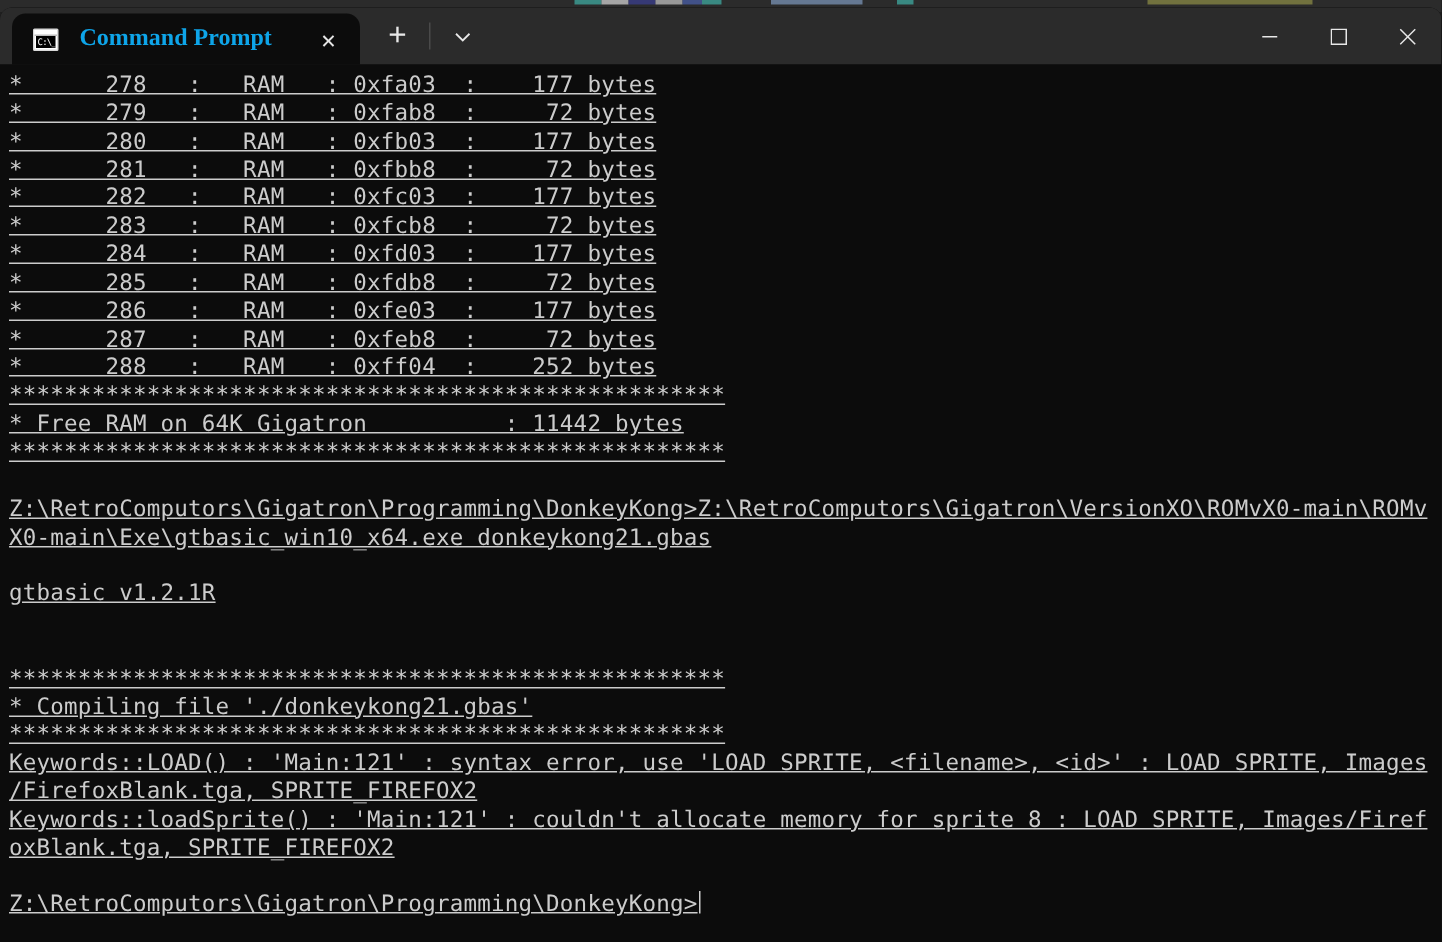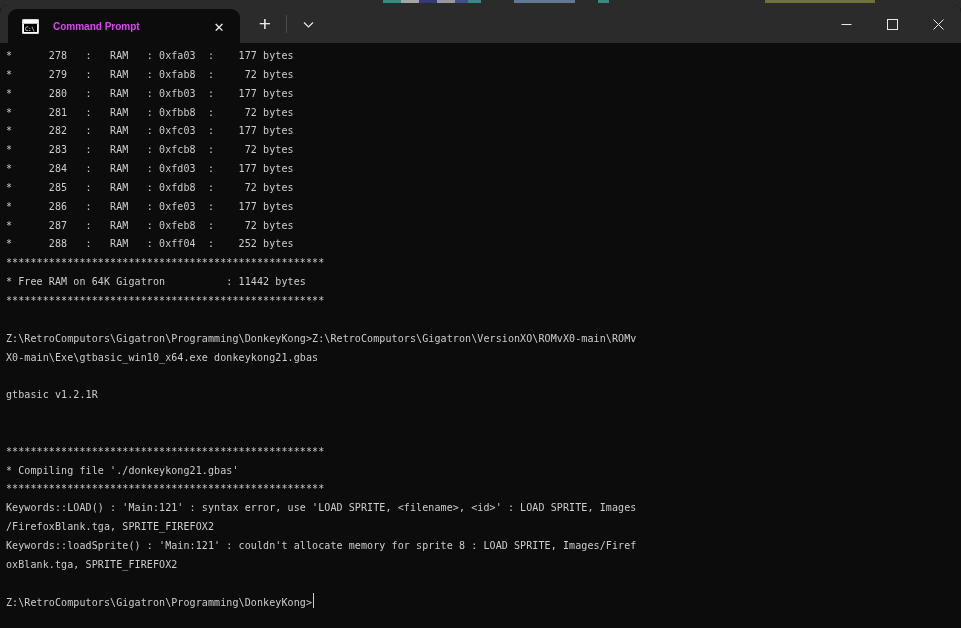--- a/index.html
+++ b/index.html
@@ -96,23 +96,23 @@
     color: #ffffff;
     font-family: "DejaVu Sans Mono", monospace;
     font-size: 6px;
     line-height: 9px;
     letter-spacing: -0.5px;
     padding-left: 1px;
     overflow: hidden;
   }
   .tab-title {
     flex: 1 1 auto;
-    color: #d946ef;
-    font-family: Liberation Sans, sans-serif;
-    font-size: 10px;
+    color: #0ea5e9;
+    font-family: Liberation Serif, serif;
+    font-size: 16px;
     font-weight: 600;
     white-space: nowrap;
     overflow: hidden;
     text-overflow: ellipsis;
   }
   .tab-close {
     flex: 0 0 auto;
     width: 30px; height: 30px;
     display: flex;
     align-items: center;
@@ -161,24 +161,25 @@
     height: 585px;
     background: #0c0c0c;
     padding: 4px 0 0 6px;
     box-sizing: border-box;
     overflow: hidden;
   }
   #terminal-output {
     margin: 0;
     color: #cccccc;
     font-family: "DejaVu Sans Mono", monospace;
-    font-size: 10px;
+    font-size: 15px;
     line-height: 18.85px;
     white-space: pre;
     letter-spacing: 0.01em;
+    text-decoration: underline;
   }
   .cursor {
     display: inline-block;
     width: 1px;
     height: 15px;
     background: #cccccc;
     vertical-align: -2px;
     margin-left: 1px;
   }
 </style>

